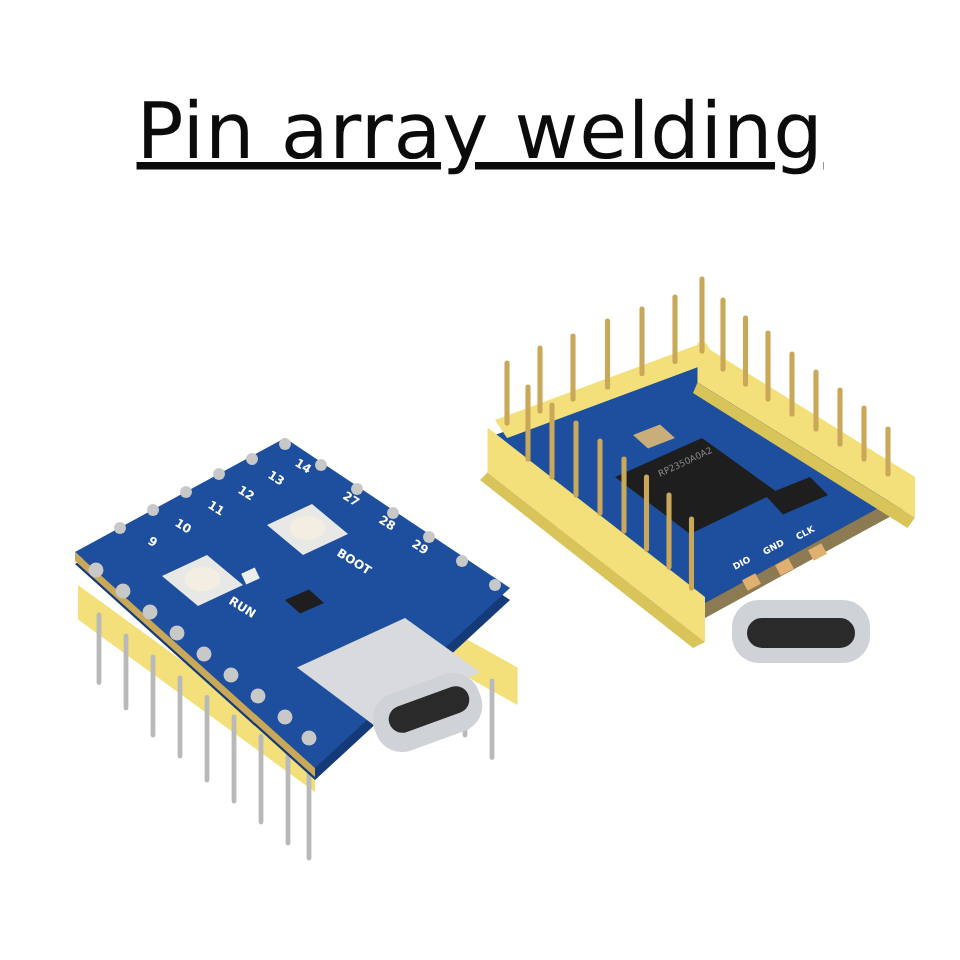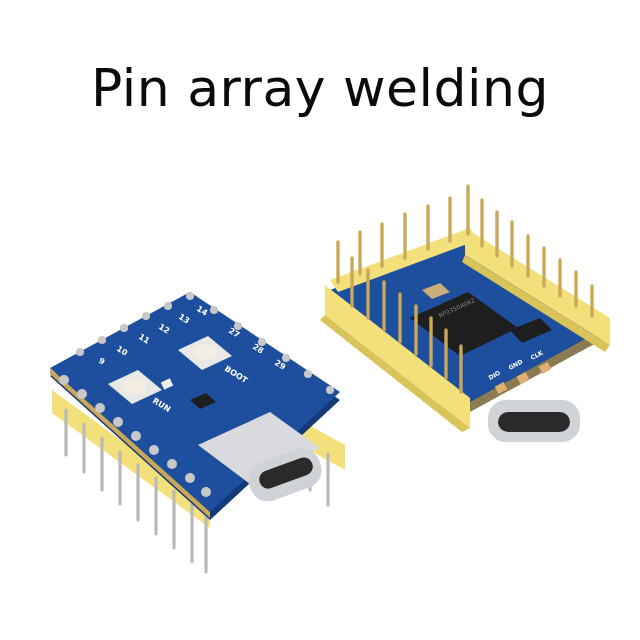--- a/index.html
+++ b/index.html
@@ -1,17 +1,17 @@
 <!DOCTYPE html>
 <html><head>
 <meta charset="utf-8">
 <style>
   html,body{margin:0;padding:0;background:#ffffff;}
   body{width:640px;height:640px;position:relative;overflow:hidden;font-family:"DejaVu Sans","Liberation Sans",sans-serif;}
-  .title{position:absolute;left:0;top:58px;width:640px;text-align:center;font-size:52px;color:#0b0b0b;font-weight:500;letter-spacing:0.5px;}
+  .title{position:absolute;left:0;top:58px;width:640px;text-align:center;font-size:52px;color:#0b0b0b;font-weight:500;letter-spacing:0.5px;text-decoration:underline;}
   .scene{position:absolute;left:0;top:0;width:640px;height:640px;}
   .pcb{fill:#1d4f9e;}
   .pcb-dark{fill:#153a78;}
   .header{fill:#f3e07a;}
   .header-s{fill:#d9c45a;}
   .pin{stroke:#b9b9b9;stroke-width:3.2;stroke-linecap:round;}
   .pin-gold{stroke:#c9a85a;stroke-width:3.4;stroke-linecap:round;}
   .silk{fill:#ffffff;font-family:"DejaVu Sans",sans-serif;font-weight:bold;}
 </style>
 </head>

